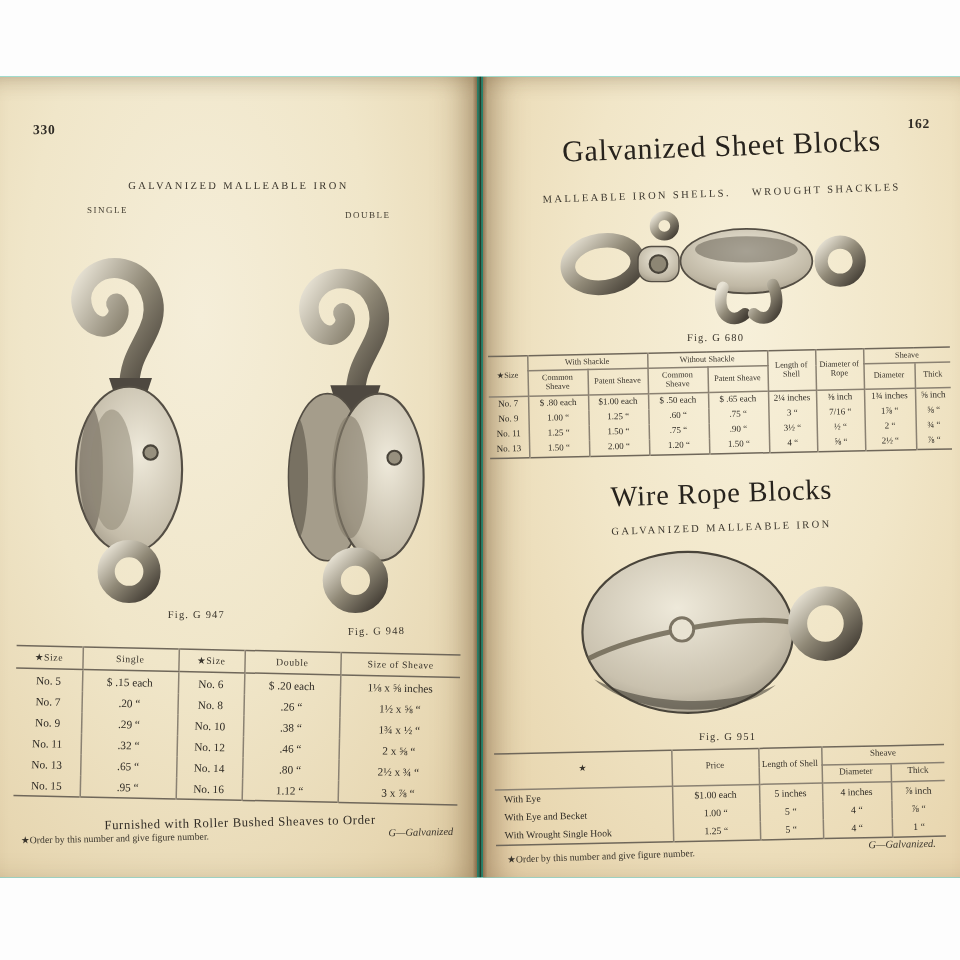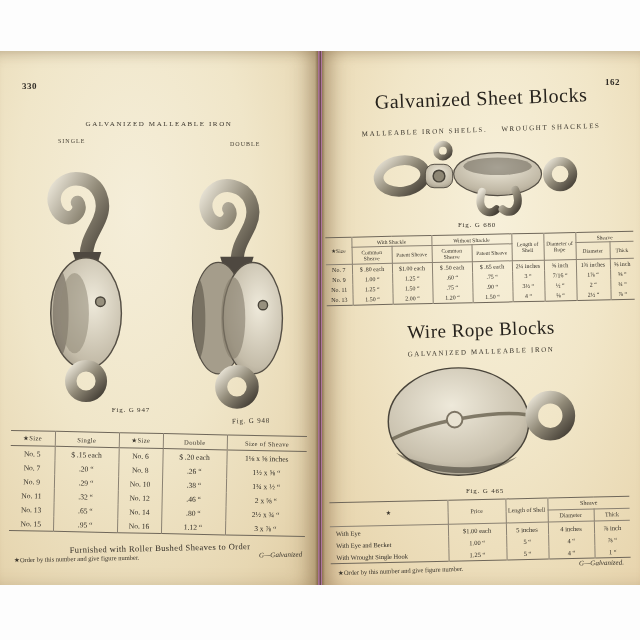--- a/index.html
+++ b/index.html
@@ -3,21 +3,21 @@
 <meta charset="utf-8">
 <style>
   html,body{margin:0;padding:0;}
   body{
     width:640px;height:640px;position:relative;background:#fdfdfd;
     font-family:"Liberation Serif","DejaVu Serif",serif;color:#2f2b25;
     overflow:hidden;
   }
   .photo{
     position:absolute;left:0;top:51px;width:640px;height:534px;overflow:hidden;
-    background:#f0abfc;
+    background:#14b8a6;
   }
   .page{position:absolute;top:0;height:100%;}
   .page-left{
     left:0;width:318px;
     background:radial-gradient(ellipse at 42% 30%, #f5eed9 0%, #f0e6c9 45%, #e7d7b2 80%, #ddc9a0 100%);
     box-shadow:inset -16px 0 22px -10px rgba(92,62,28,.5), inset 0 10px 14px -10px rgba(92,62,28,.25);
   }
   .page-right{
     left:322px;width:318px;
     background:radial-gradient(ellipse at 55% 30%, #f7f0da 0%, #f1e6c8 45%, #e9d8b2 82%, #e6cfa8 100%);
@@ -322,21 +322,21 @@
             <stop offset=".55" stop-color="#c9c1ae"></stop>
             <stop offset="1" stop-color="#6f6859"></stop>
         </radialGradient>
       </defs>
       <ellipse cx="92" cy="60" rx="72" ry="55" fill="url(#rs4)" stroke="#49443a" stroke-width="1.5"></ellipse>
       <path d="M24 78 C60 60 130 48 162 53" fill="none" stroke="#69624f" stroke-width="3.5" opacity=".8"></path>
       <circle cx="88" cy="58" r="8" fill="#e9e3d2" stroke="#7c7463" stroke-width="2"></circle>
       <path d="M28 92 C56 118 124 120 152 96 C120 112 62 110 28 92" fill="#3a362e" opacity=".55"></path>
       <circle cx="186" cy="54" r="19" fill="none" stroke="url(#gm4)" stroke-width="13"></circle>
     </svg>
-    <div class="abs fig-caption" style="left:108px;top:436px;width:110px;">Fig. G 465</div>
+    <div class="abs fig-caption" style="left:108px;top:436px;width:110px;">Fig. G 951</div>
 
     <table class="t-wire abs tilt-r1" style="left:8px;top:448px;">
       <colgroup>
           <col style="width:118px">
           <col style="width:58px">
           <col style="width:42px">
           <col style="width:46px">
           <col style="width:36px">
         </colgroup>
       <thead>

